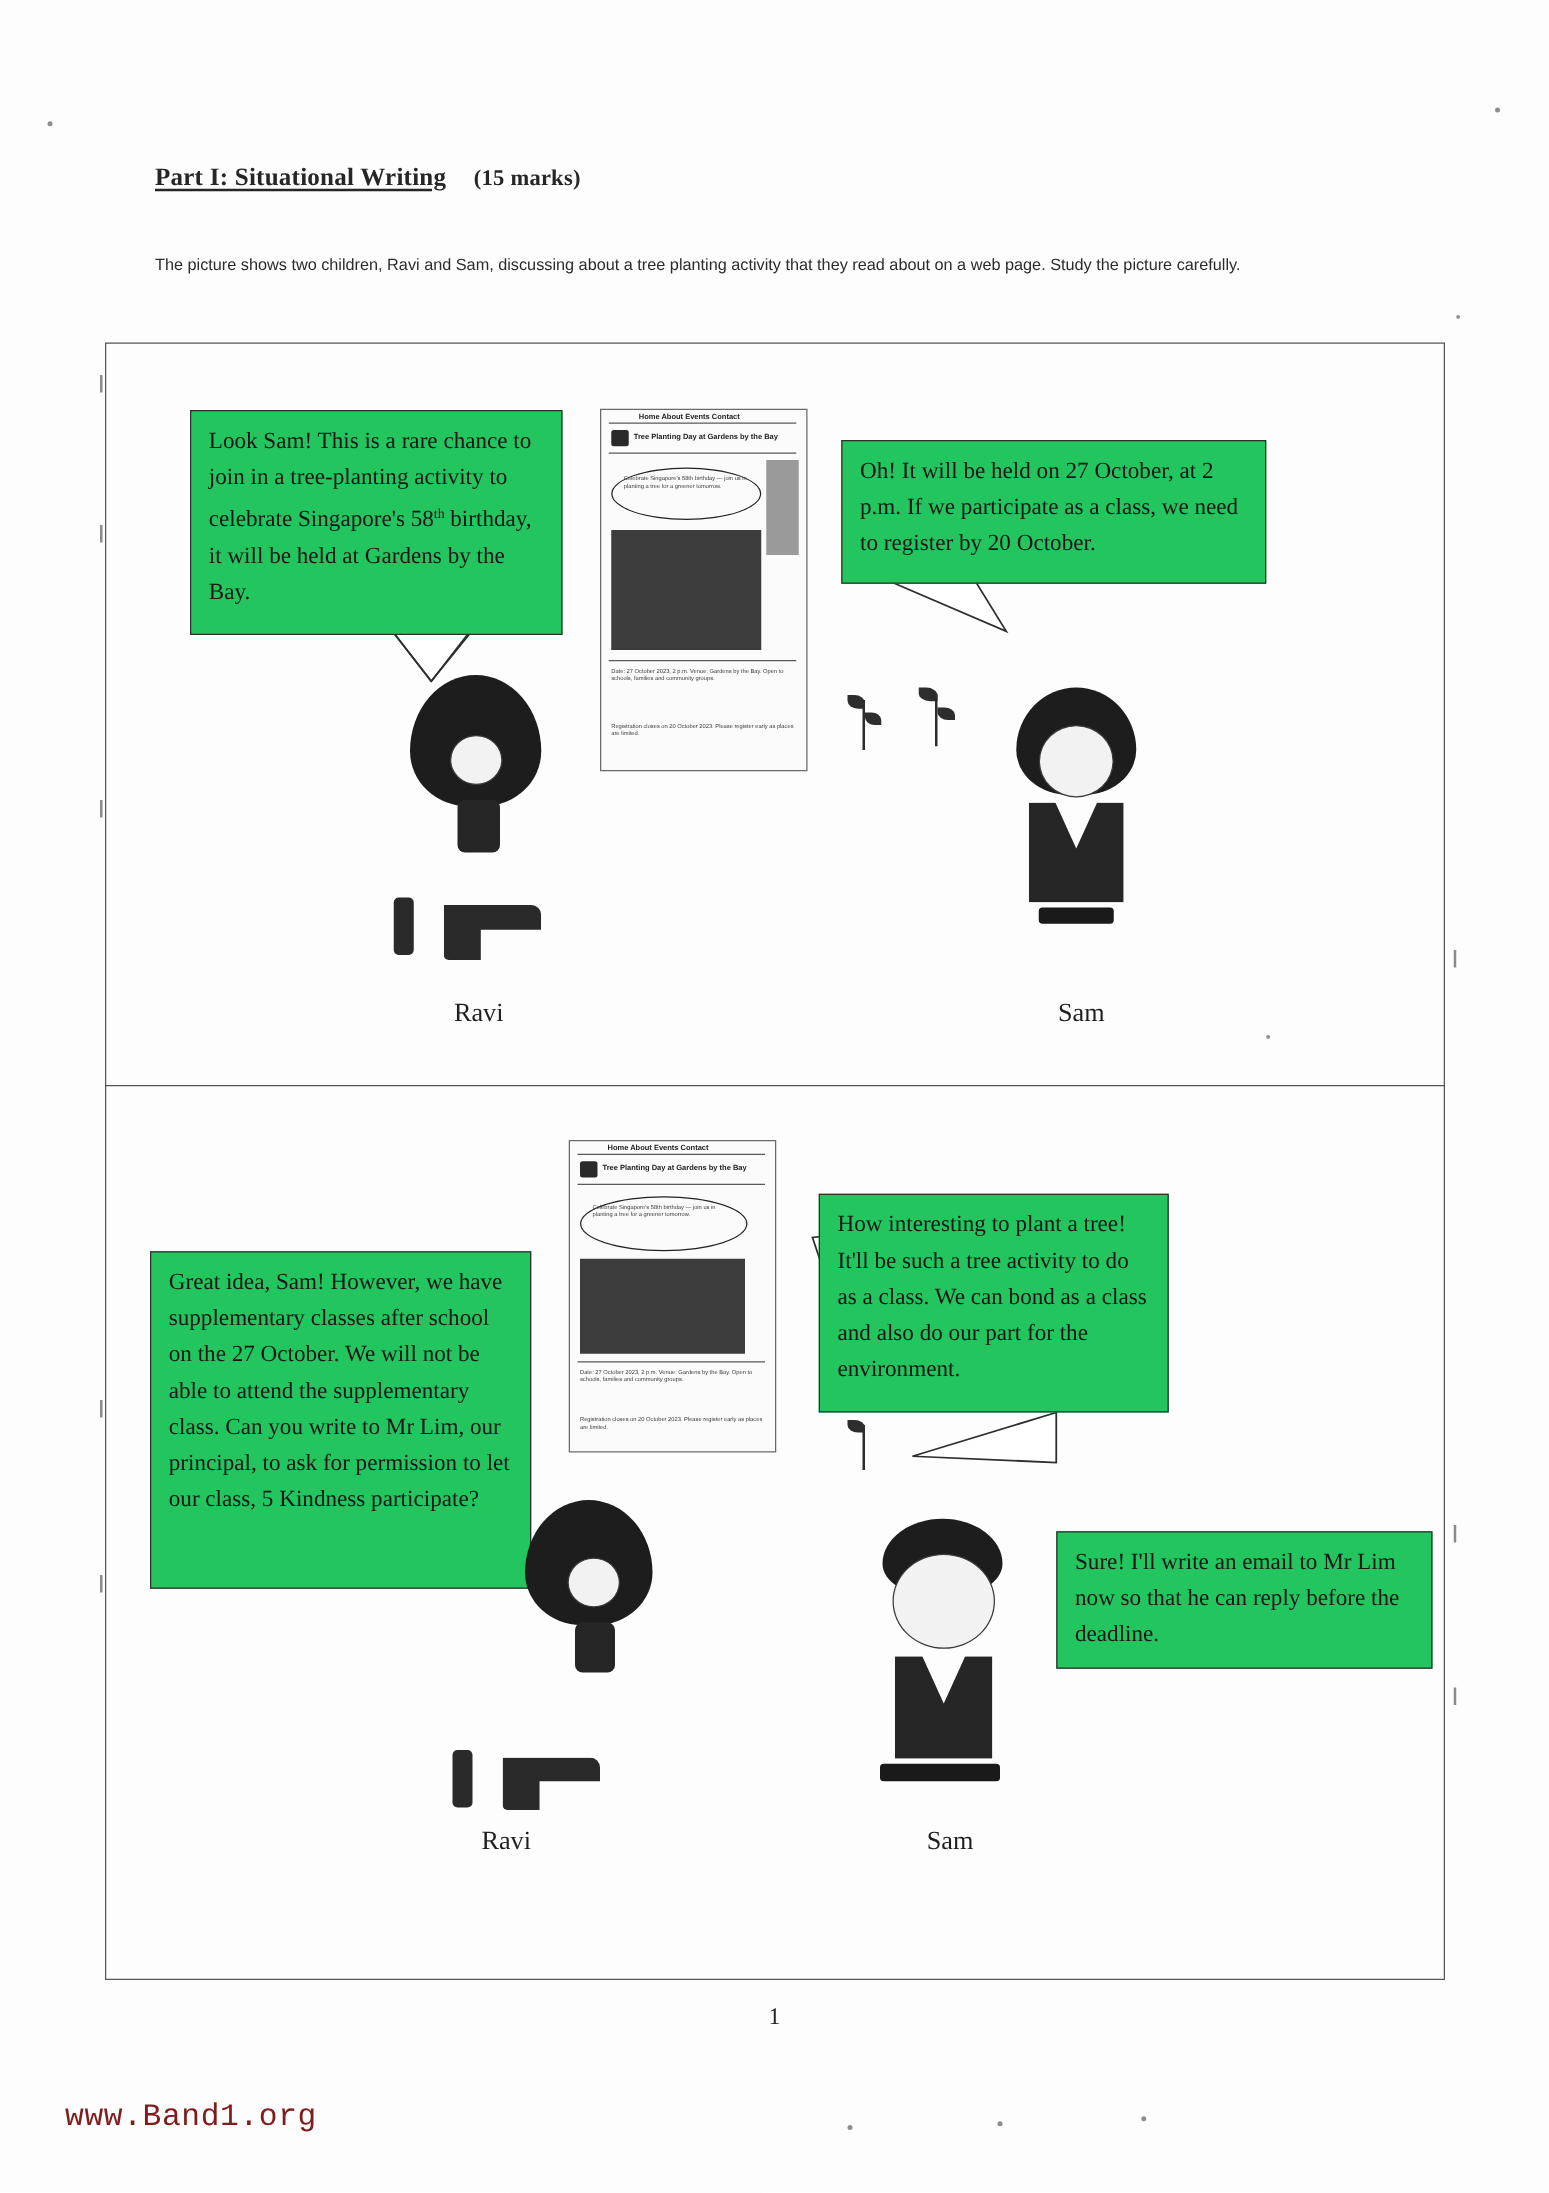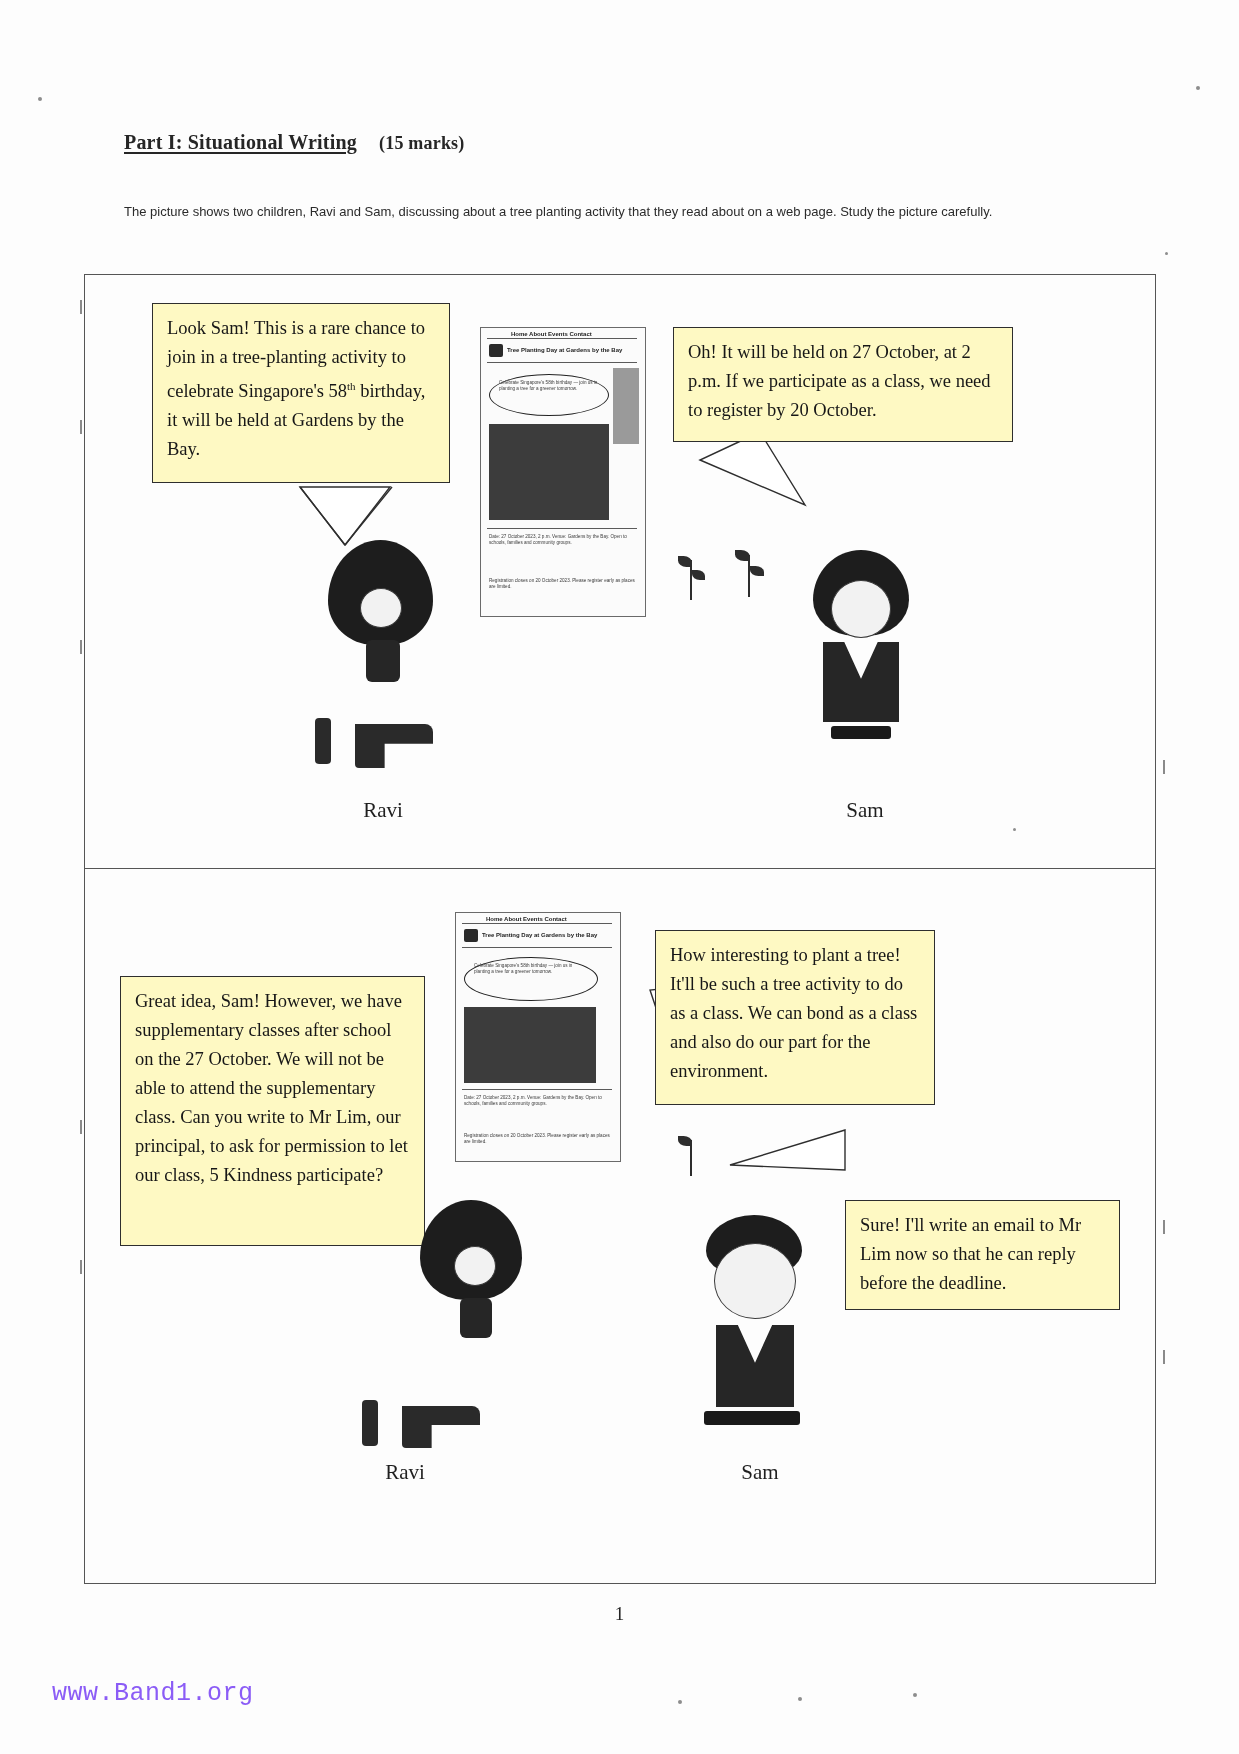--- a/index.html
+++ b/index.html
@@ -84,27 +84,28 @@
     position: absolute;
     width: 2px;
     height: 14px;
     background: #8a8a8a;
   }
 
   
   .bubble {
     position: absolute;
     border: 1.4px solid #2e2e2e;
-    background: #fef9c3;
+    background: #22c55e;
     box-sizing: border-box;
     padding: 10px 12px 12px 14px;
     font-family: "Liberation Serif", serif;
     font-size: 18.5px;
     line-height: 29px;
     color: #171717;
+    margin-top: 25px;
   }
   .bubble sup { font-size: 11px; vertical-align: super; }
 
   
   .tail-svg {
     position: absolute;
     left: 0; top: 0;
     width: 1239px; height: 1754px;
     pointer-events: none;
   }
@@ -220,21 +221,21 @@
     font-family: "Liberation Serif", serif;
     font-size: 19px;
     color: #242424;
   }
   .site-watermark {
     position: absolute;
     left: 52px;
     top: 1679px;
     font-family: "Liberation Mono", monospace;
     font-size: 25px;
-    color: #8b5cf6;
+    color: #7f1d1d;
     letter-spacing: 0.5px;
   }
 </style>
 </head>
 <body>
 
 <div class="scan-page"></div>
 
 <div class="speck" style="left:38px;top:97px;width:4px;height:4px;"></div>
 <div class="speck" style="left:1196px;top:86px;width:4px;height:4px;"></div>
@@ -343,21 +344,21 @@
 <div class="leaf" style="left:678px;top:1136px;width:14px;height:10px;"></div>
 
 <div class="bubble" style="left:120px;top:976px;width:305px;height:270px;">
   <span>Great idea, Sam! However, we have supplementary classes after school on the 27 October. We will not be able to attend the supplementary class. Can you write to Mr Lim, our principal, to ask for permission to let our class, 5 Kindness participate?</span>
 </div>
 
 <div class="bubble" style="left:655px;top:930px;width:280px;height:175px;">
   <span>How interesting to plant a tree! It'll be such a tree activity to do as a class. We can bond as a class and also do our part for the environment.</span>
 </div>
 
-<div class="bubble" style="left:845px;top:1200px;width:275px;height:110px;">
+<div class="bubble" style="left:845px;top:1200px;width:301px;height:110px;">
   <span>Sure! I'll write an email to Mr Lim now so that he can reply before the deadline.</span>
 </div>
 
 <div class="kid" style="left:410px;top:1200px;width:130px;height:150px;">
   <div class="hair" style="left:10px;top:0;width:102px;height:100px;"></div>
   <div class="face" style="left:44px;top:46px;width:40px;height:38px;"></div>
   <div class="body" style="left:50px;top:98px;width:32px;height:40px;border-radius:6px;"></div>
 </div>
 <div class="kid" style="left:362px;top:1400px;width:140px;height:70px;">
   <div class="arm-l" style="left:0;top:0;width:16px;height:46px;"></div>

